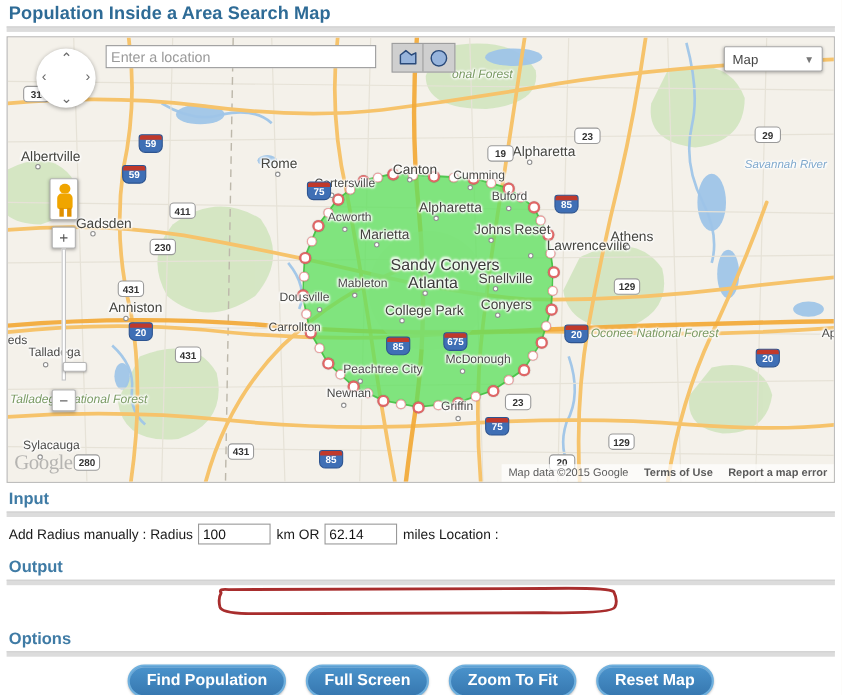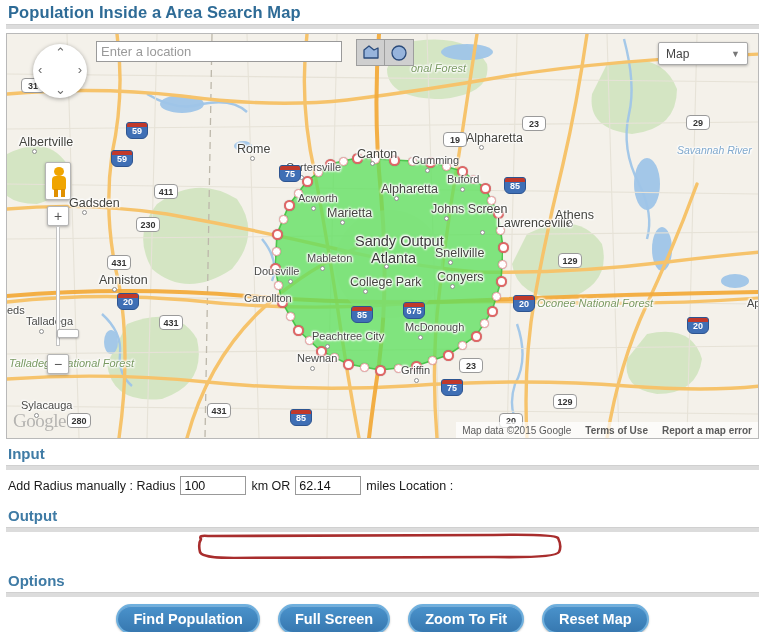--- a/index.html
+++ b/index.html
@@ -462,29 +462,29 @@
       <div class="mlabel" style="left: 405px; top: 120px;">Cumming</div>
       <div class="citydot" style="left: 421px; top: 137px;"></div>
       <div class="mlabel" style="left: 440px; top: 139px;">Buford</div>
       <div class="citydot" style="left: 456px; top: 156px;"></div>
       <div class="mlabel med" style="left: 459px; top: 97px;">Alpharetta</div>
       <div class="citydot" style="left: 475px; top: 114px;"></div>
       <div class="mlabel" style="left: 291px; top: 158px;">Acworth</div>
       <div class="citydot" style="left: 307px; top: 175px;"></div>
       <div class="mlabel med" style="left: 374px; top: 148px;">Alpharetta</div>
       <div class="citydot" style="left: 390px; top: 165px;"></div>
-      <div class="mlabel med" style="left: 424px; top: 168px;">Johns Screen</div>
+      <div class="mlabel med" style="left: 424px; top: 168px;">Johns Reset</div>
       <div class="citydot" style="left: 440px; top: 185px;"></div>
       <div class="mlabel med" style="left: 320px; top: 172px;">Marietta</div>
       <div class="citydot" style="left: 336px; top: 189px;"></div>
       <div class="mlabel med" style="left: 460px; top: 182px; padding-left: 30px;">Lawrenceville</div>
       <div class="citydot" style="left: 476px; top: 199px;"></div>
       <div class="mlabel med" style="left: 548px; top: 174px;">Athens</div>
       <div class="citydot" style="left: 564px; top: 191px;"></div>
-      <div class="mlabel big" style="left: 348px; top: 199px;">Sandy Output</div>
+      <div class="mlabel big" style="left: 348px; top: 199px;">Sandy Conyers</div>
       <div class="mlabel med" style="left: 428px; top: 212px;">Snellville</div>
       <div class="citydot" style="left: 444px; top: 229px;"></div>
       <div class="mlabel" style="left: 300px; top: 218px;">Mableton</div>
       <div class="citydot" style="left: 316px; top: 235px;"></div>
       <div class="mlabel big" style="left: 364px; top: 216px;">Atlanta</div>
       <div class="citydot" style="left: 380px; top: 233px;"></div>
       <div class="mlabel" style="left: 247px; top: 231px;">Dou</div>
       <div class="mlabel" style="left: 268px; top: 231px;">sville</div>
       <div class="citydot" style="left: 284px; top: 248px;"></div>
       <div class="mlabel med" style="left: 430px; top: 236px;">Conyers</div>

